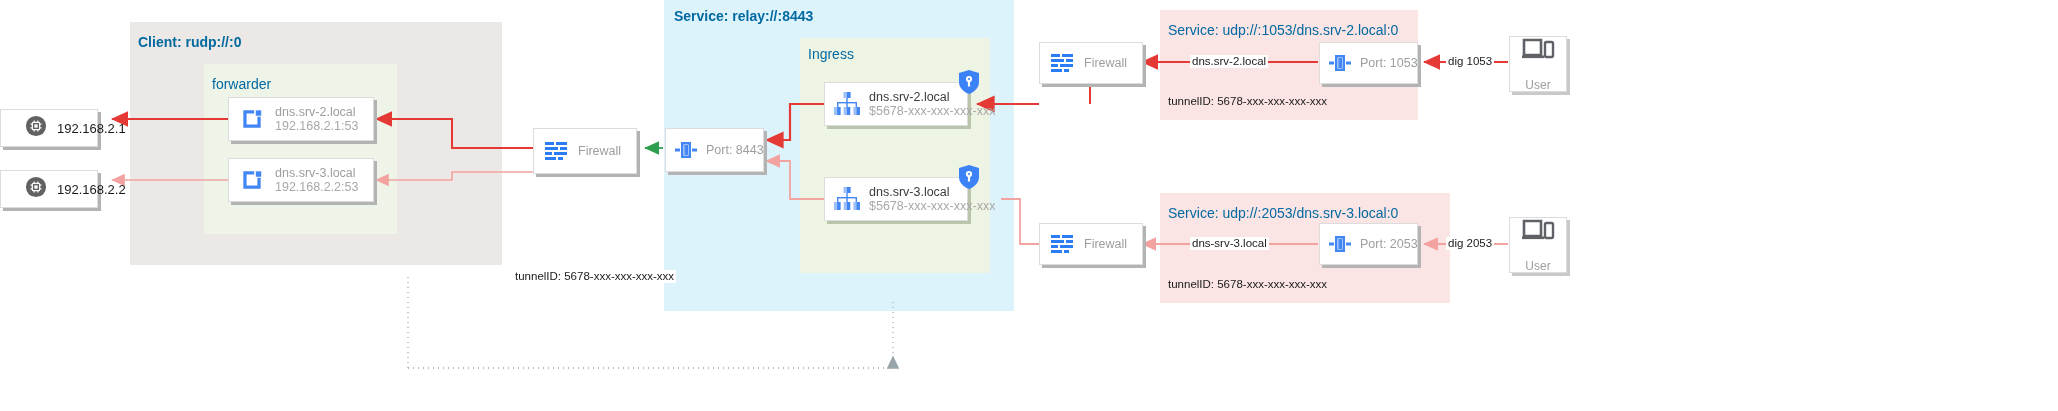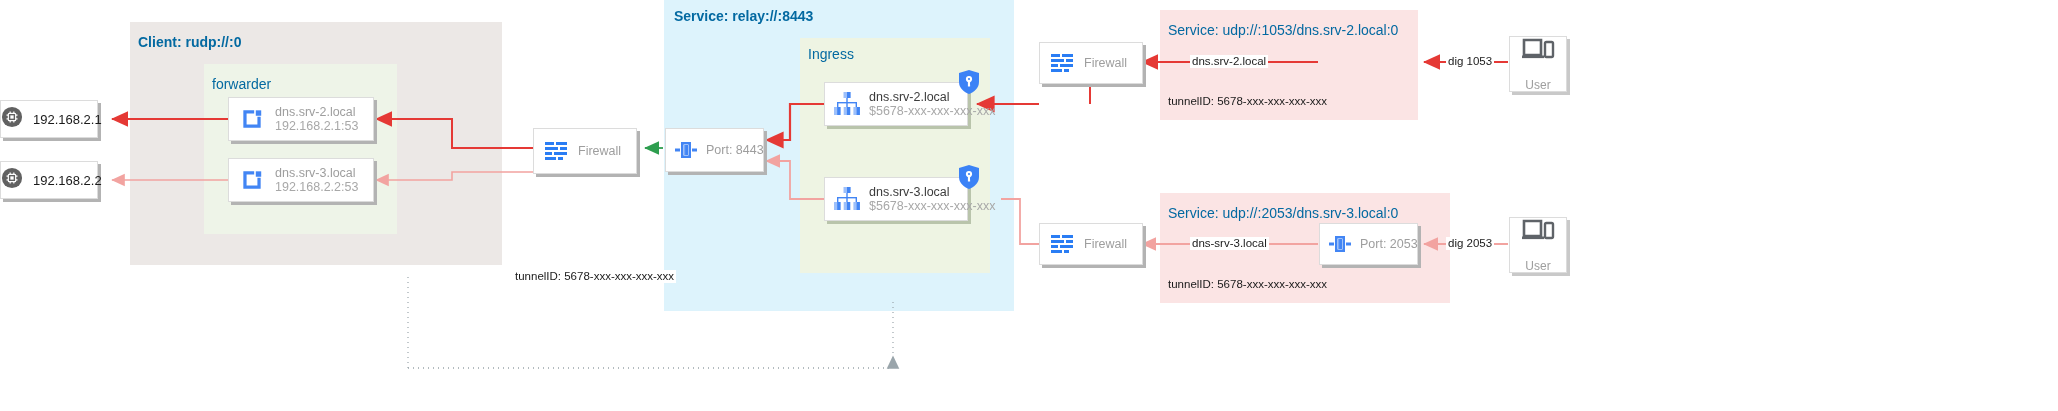--- a/index.html
+++ b/index.html
@@ -22,21 +22,21 @@
         box-shadow:3px 3px 0 0 rgba(0,0,0,0.18);display:flex;align-items:center;}
   .node.shadow-green{box-shadow:3px 3px 0 0 #b9c4ab;}
   .node.shadow-grey{box-shadow:3px 3px 0 0 #b3b3b3;}
   .node-icon{flex:0 0 auto;display:flex;align-items:center;justify-content:center;}
   .node-text{flex:1 1 auto;display:flex;flex-direction:column;justify-content:center;}
   .node-title{font-size:12.5px;color:#9e9e9e;white-space:nowrap;}
   .node-title.dark{color:#3c3c3c;font-weight:normal;}
   .node-sub{font-size:12.5px;color:#a8a8a8;white-space:nowrap;}
 
   .ipnode{position:absolute;box-sizing:border-box;background:#fff;border:1px solid #dcdcdc;
-          box-shadow:3px 3px 0 0 #b3b3b3;display:flex;align-items:center;padding-left:0;}
+          box-shadow:3px 3px 0 0 #b3b3b3;display:flex;align-items:center;padding-left:24px;margin-top:9px;}
   .ipnode .lbl{font-size:13px;color:#1a1a1a;margin-left:10px;white-space:nowrap;}
 
   .usernode{position:absolute;box-sizing:border-box;background:#fff;border:1px solid #dcdcdc;
             box-shadow:3px 3px 0 0 #c9c9c9;display:flex;flex-direction:column;
             align-items:center;justify-content:center;}
   .usernode .ulbl{font-size:12px;color:#9e9e9e;margin-top:12px;}
 
   
   .edge-svg{position:absolute;left:0;top:0;width:2058px;height:411px;pointer-events:none;}
 
@@ -257,20 +257,37 @@
           <rect x="11" y="7" width="4" height="10" fill="#7aa9f7"></rect>
           <rect x="12.2" y="7" width="2.8" height="10"></rect>
           <rect x="2" y="10.5" width="5" height="3"></rect>
           <rect x="19" y="10.5" width="5" height="3"></rect>
         </g>
       </svg>
     </span>
     <span class="node-title">Port: 8443</span>
   </div>
 
+  <div class="node shadow-grey" style="left:1319px;top:42px;width:99px;height:42px;">
+    <span class="node-icon" style="width:40px;">
+      <svg width="26" height="24" viewBox="0 0 26 24">
+        <g fill="#4285f4">
+          <rect x="8" y="4" width="10" height="2.5"></rect>
+          <rect x="8" y="17.5" width="10" height="2.5"></rect>
+          <rect x="8" y="4" width="2.5" height="16"></rect>
+          <rect x="15.5" y="4" width="2.5" height="16"></rect>
+          <rect x="11" y="7" width="4" height="10" fill="#7aa9f7"></rect>
+          <rect x="12.2" y="7" width="2.8" height="10"></rect>
+          <rect x="2" y="10.5" width="5" height="3"></rect>
+          <rect x="19" y="10.5" width="5" height="3"></rect>
+        </g>
+      </svg>
+    </span>
+    <span class="node-title">Port: 1053</span>
+  </div>
 
   <div class="node shadow-grey" style="left:1319px;top:223px;width:99px;height:42px;">
     <span class="node-icon" style="width:40px;">
       <svg width="26" height="24" viewBox="0 0 26 24">
         <g fill="#4285f4">
           <rect x="8" y="4" width="10" height="2.5"></rect>
           <rect x="8" y="17.5" width="10" height="2.5"></rect>
           <rect x="8" y="4" width="2.5" height="16"></rect>
           <rect x="15.5" y="4" width="2.5" height="16"></rect>
           <rect x="11" y="7" width="4" height="10" fill="#7aa9f7"></rect>

